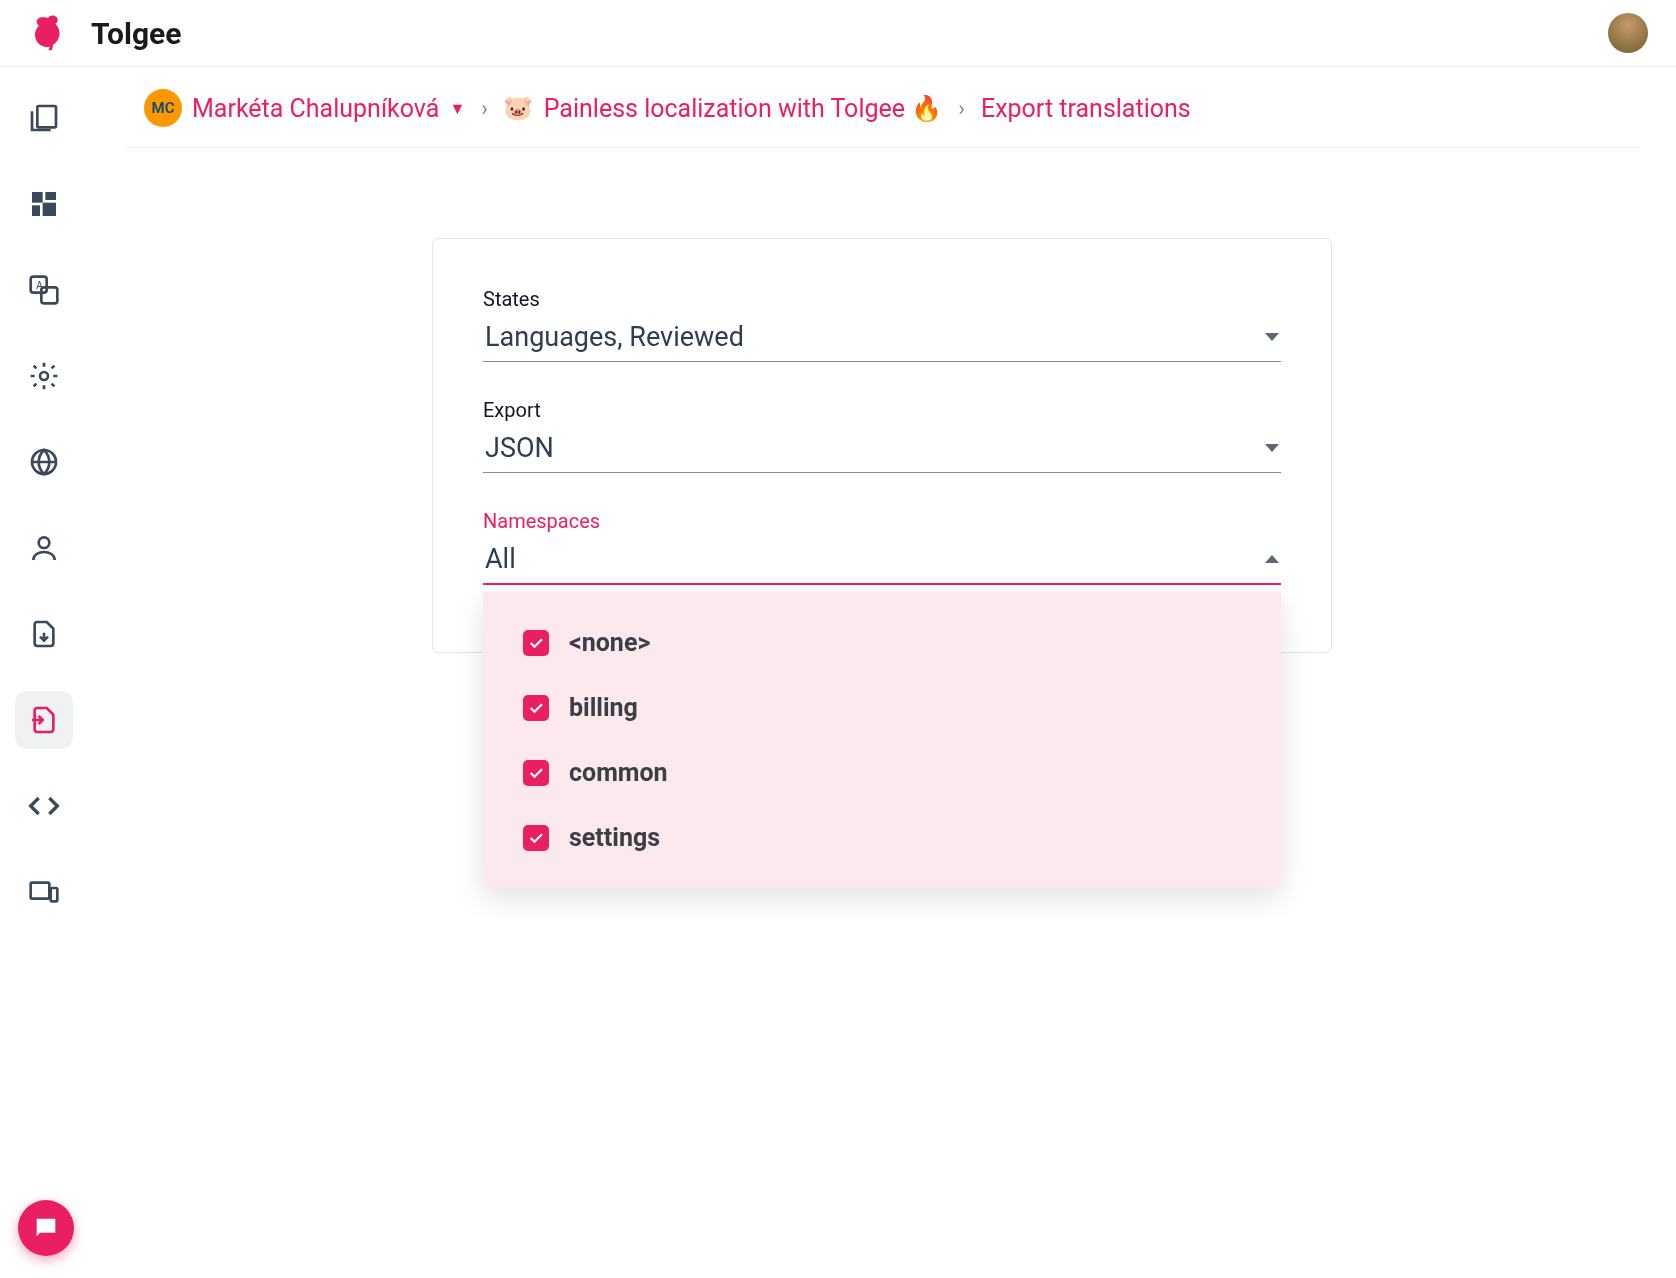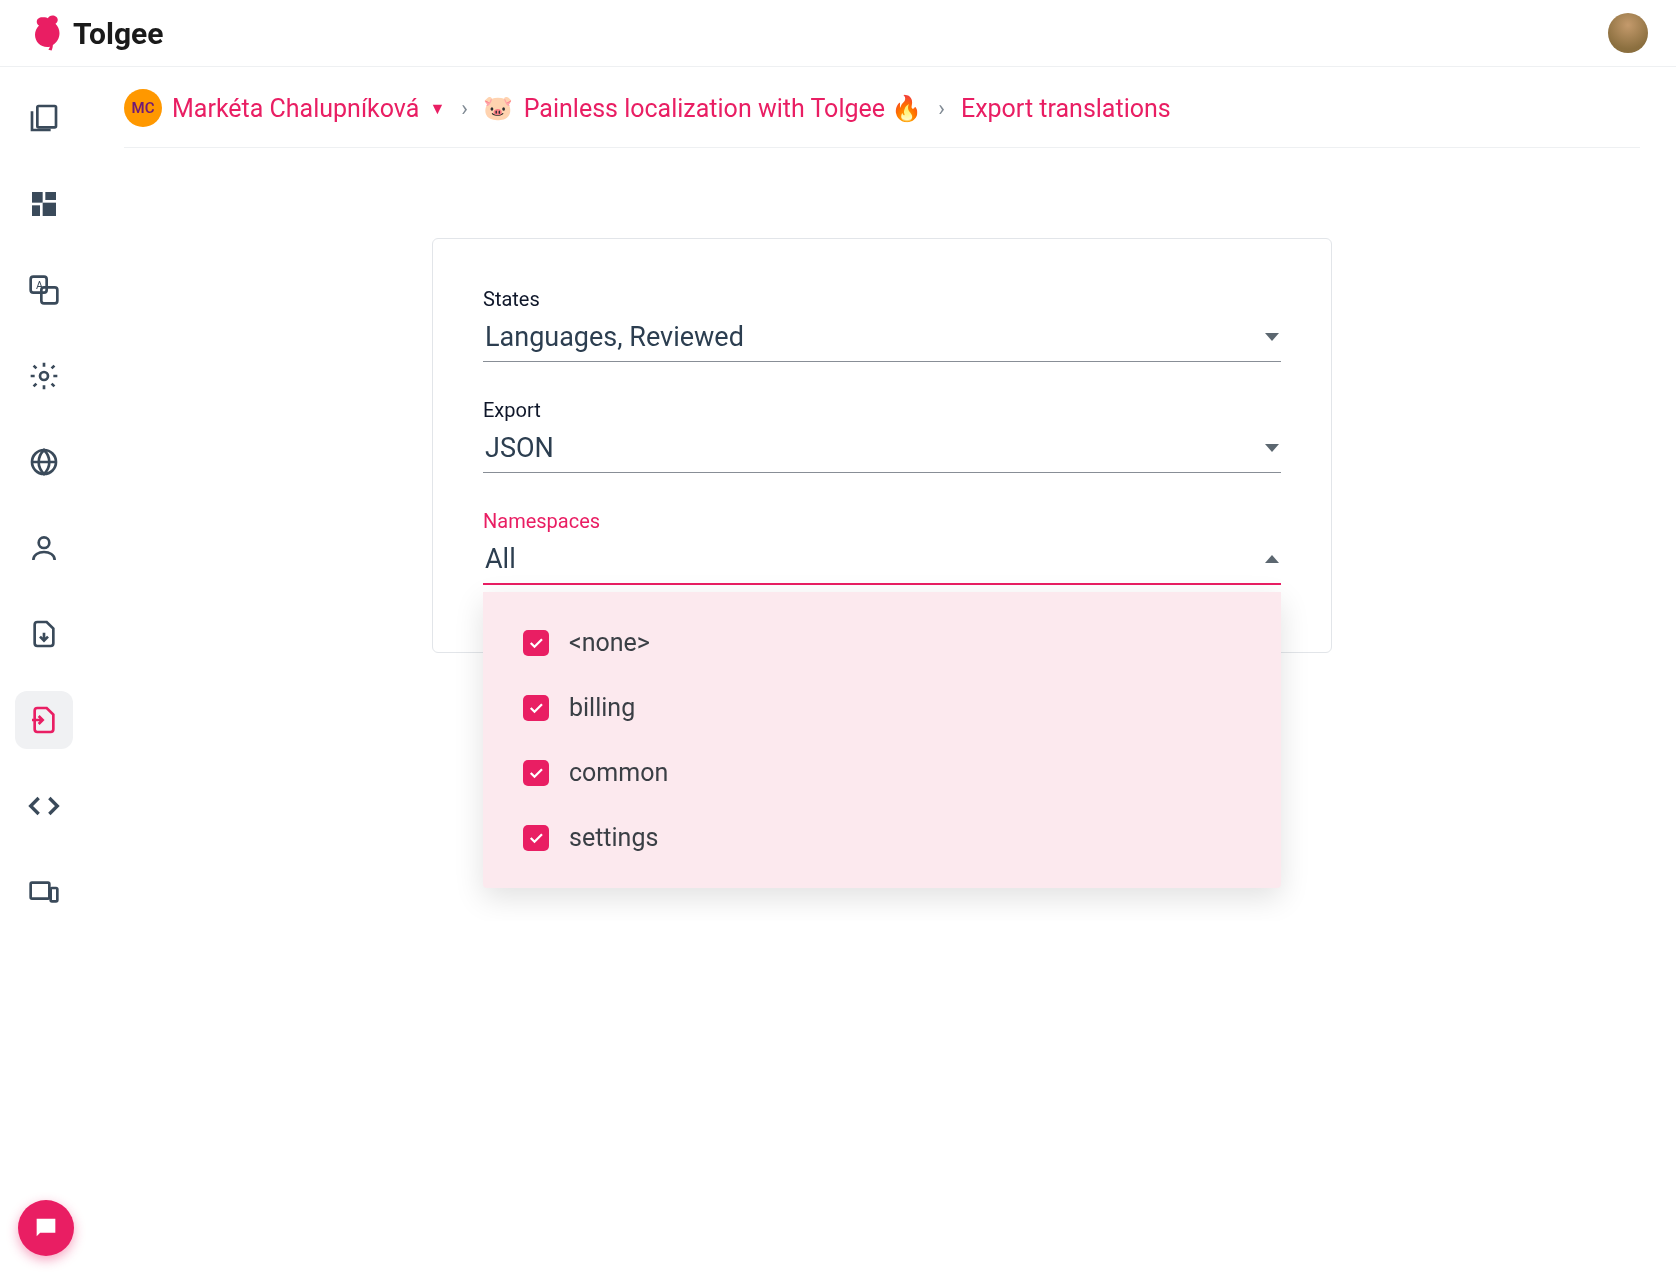--- a/index.html
+++ b/index.html
@@ -11,21 +11,21 @@
 .header {
   display: flex;
   align-items: center;
   justify-content: space-between;
   padding: 12px 28px;
   border-bottom: 1px solid #eef0f2;
 }
 .logo-wrap {
   display: flex;
   align-items: center;
-  gap: 3px;
+  gap: 21px;
 }
 .logo-mouse {
   width: 42px; height: 42px;
   color: #E91E63;
 }
 .logo-text {
   font-size: 30px;
   font-weight: 700;
   color: #1a1a1a;
 }
@@ -70,22 +70,22 @@
   gap: 16px;
   padding-bottom: 20px;
   border-bottom: 1px solid #eef0f2;
   font-size: 25px;
   color: #E91E63;
 }
 .bc-item { display:flex; align-items:center; gap:10px; cursor: pointer; }
 .bc-avatar {
   width: 38px; height: 38px; border-radius: 50%;
   background: #ff9800;
-  color: #701a75; font-size: 15px; font-weight:600;
-  display:flex; align-items:center; justify-content:center;
+  color: #0c4a6e; font-size: 15px; font-weight:600;
+  display:flex; align-items:center; justify-content:center;margin-left:20px;
 }
 .bc-caret { color:#E91E63; font-size: 16px; }
 .bc-sep { color:#808a94; font-size:22px; }
 .bc-emoji { font-size: 24px; }
 .card {
   margin: 90px auto 0 auto;
   max-width: 900px;
   border: 1px solid #e2e5e9;
   border-radius: 6px;
   padding: 48px 50px 60px 50px;
@@ -133,20 +133,21 @@
   z-index: 20;
 }
 .option {
   display: flex;
   align-items: center;
   gap: 20px;
   padding: 18px 40px;
   font-size: 25px;
   color: #3a3f45;
   cursor: pointer;
+  font-weight: bold;
 }
 .chk {
   width: 26px; height: 26px;
   background: #E91E63;
   border-radius: 5px;
   display:flex;align-items:center;justify-content:center;
 }
 .chk svg { width: 18px; height: 18px; stroke: #fff; stroke-width: 3; fill:none; }
 .fab {
   position: fixed;

